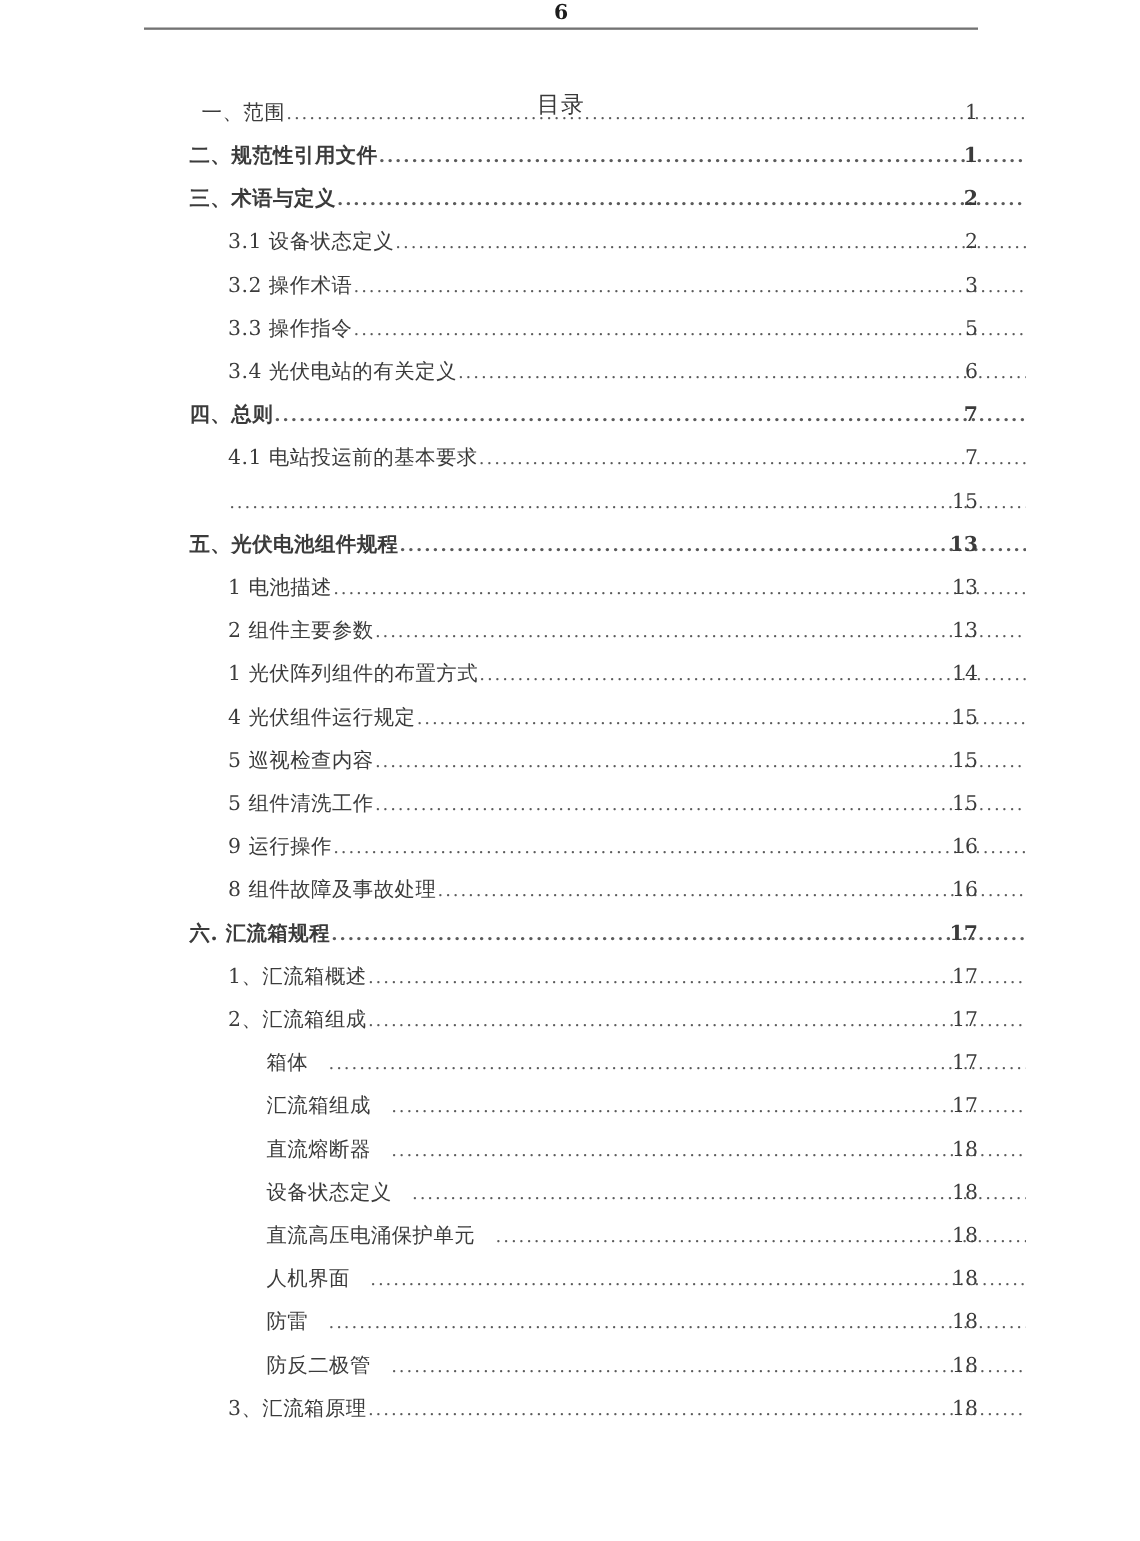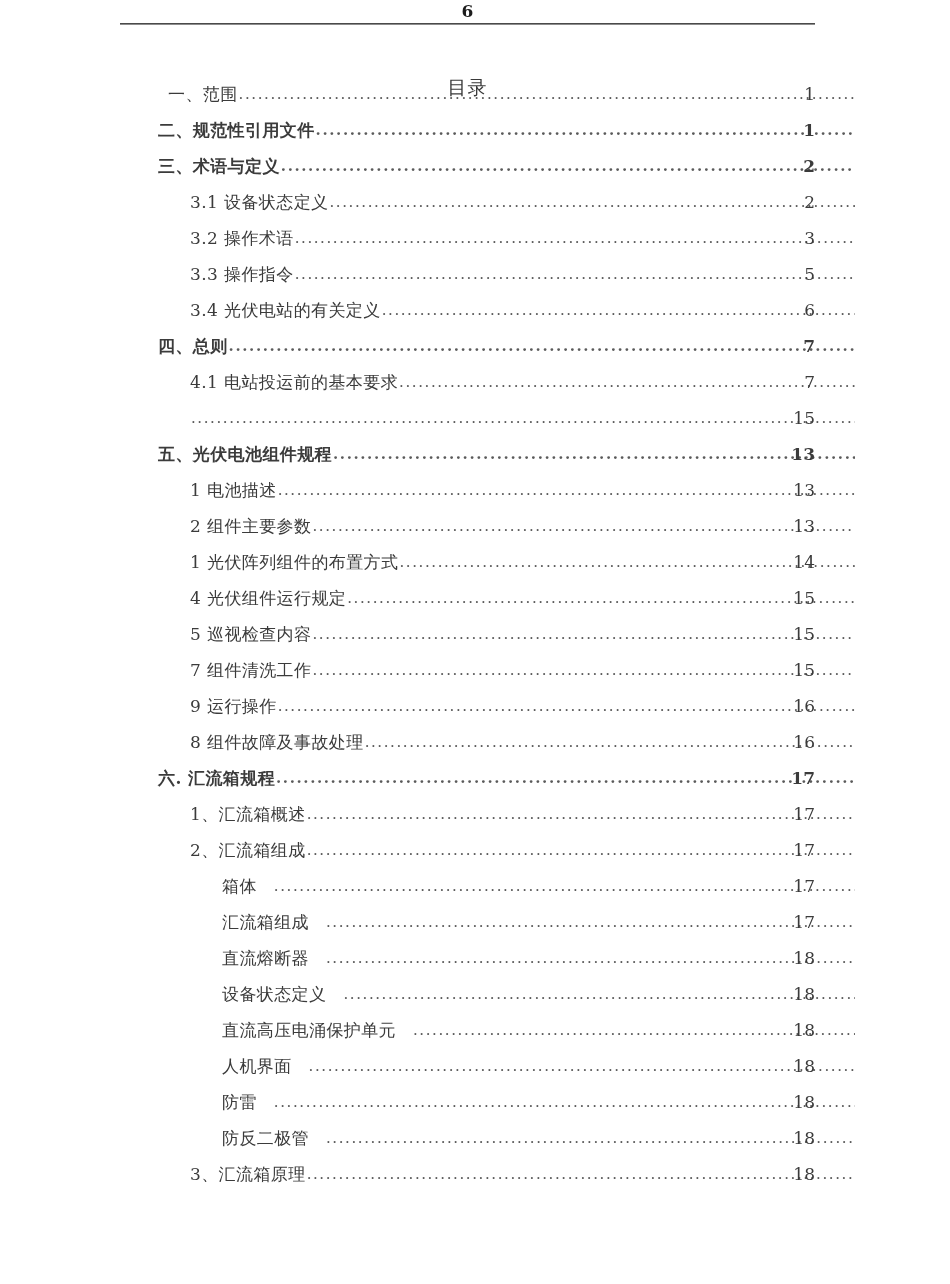--- a/index.html
+++ b/index.html
@@ -209,21 +209,21 @@
         <span class="toc-label">4  光伏组件运行规定</span>
         <span class="toc-dots"></span>
         <span class="toc-page">15</span>
       </div>
       <div class="toc-row lvl-1">
         <span class="toc-label">5 巡视检查内容</span>
         <span class="toc-dots"></span>
         <span class="toc-page">15</span>
       </div>
       <div class="toc-row lvl-1">
-        <span class="toc-label">7 组件清洗工作</span>
+        <span class="toc-label">5 组件清洗工作</span>
         <span class="toc-dots"></span>
         <span class="toc-page">15</span>
       </div>
       <div class="toc-row lvl-1">
         <span class="toc-label">9 运行操作</span>
         <span class="toc-dots"></span>
         <span class="toc-page">16</span>
       </div>
       <div class="toc-row lvl-1">
         <span class="toc-label">8 组件故障及事故处理</span>

